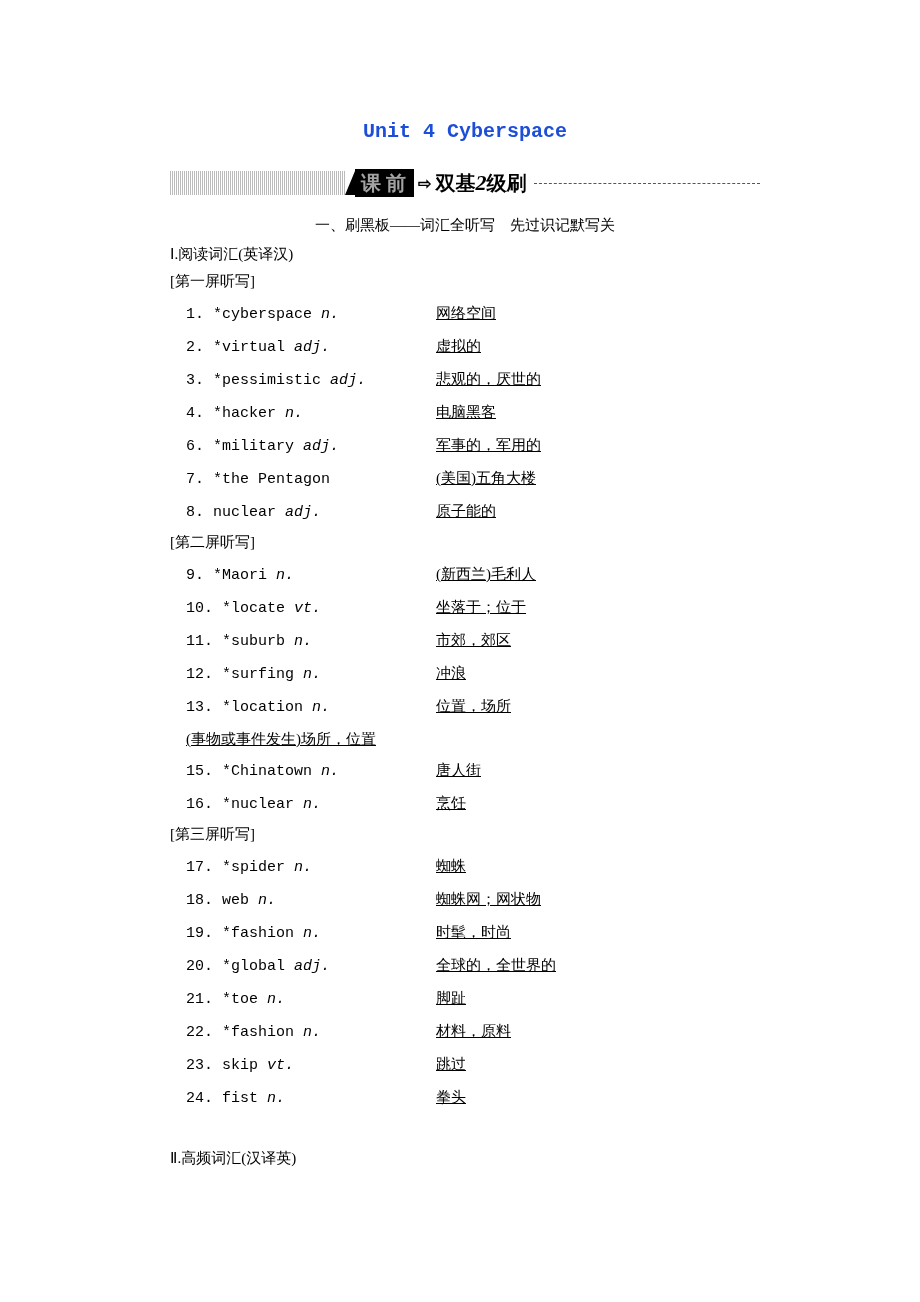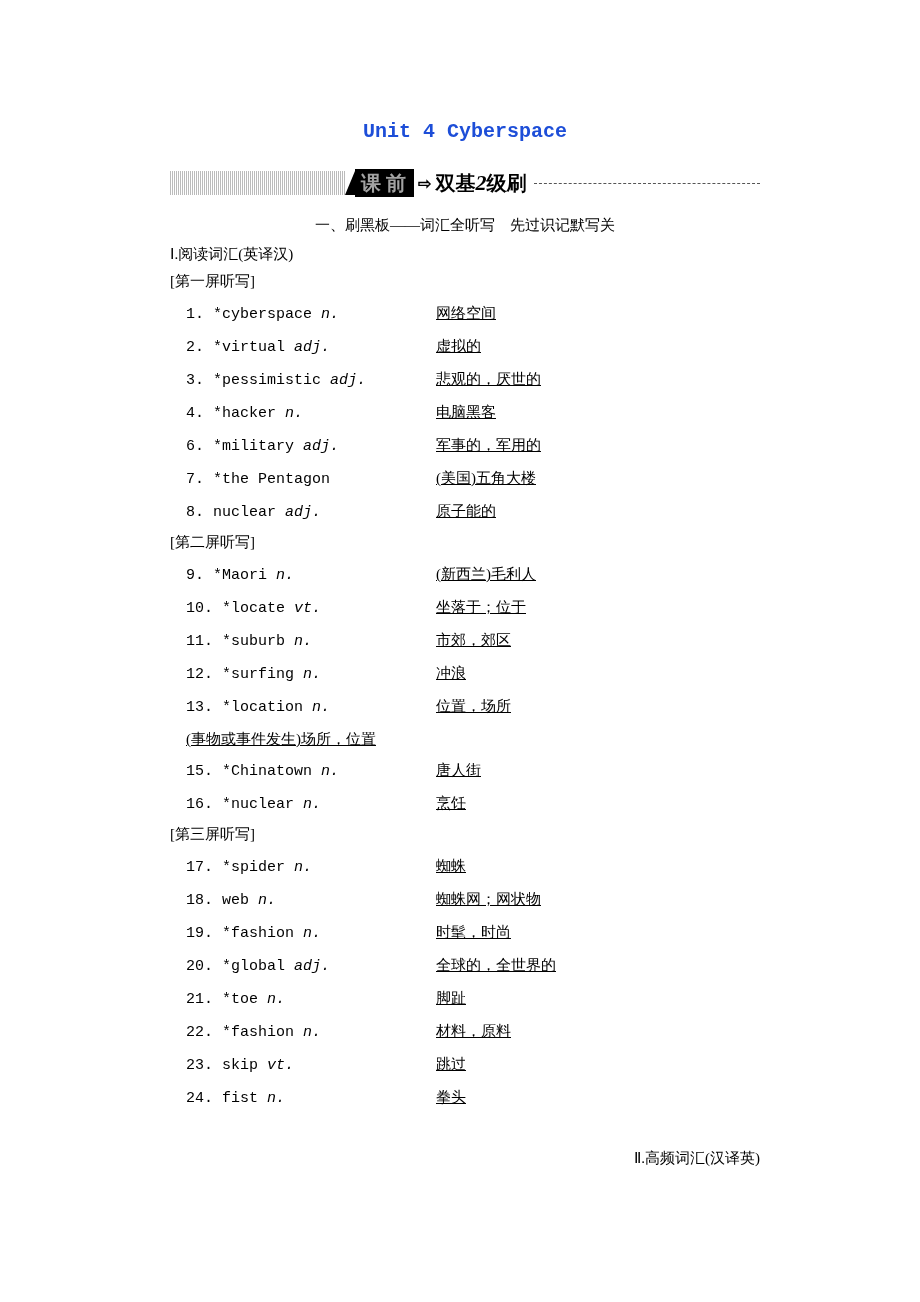--- a/index.html
+++ b/index.html
@@ -100,21 +100,20 @@
   .vocab-left .pos {
     font-family: "Courier New", monospace;
     font-style: italic;
   }
   .vocab-right {
     text-decoration: underline;
   }
   .section2 {
     margin-top: 38px;
     font-size: 15px;
-    text-align: right;
   }
 </style>
 </head>
 <body>
 
 <div class="page">
   <div class="title">Unit 4 Cyberspace</div>
 
   <div class="banner">
     <div class="banner-left-hatch"></div>

